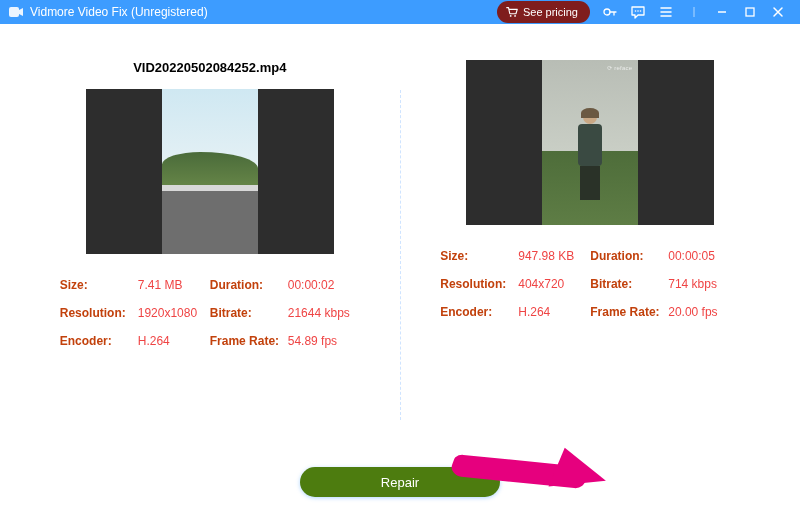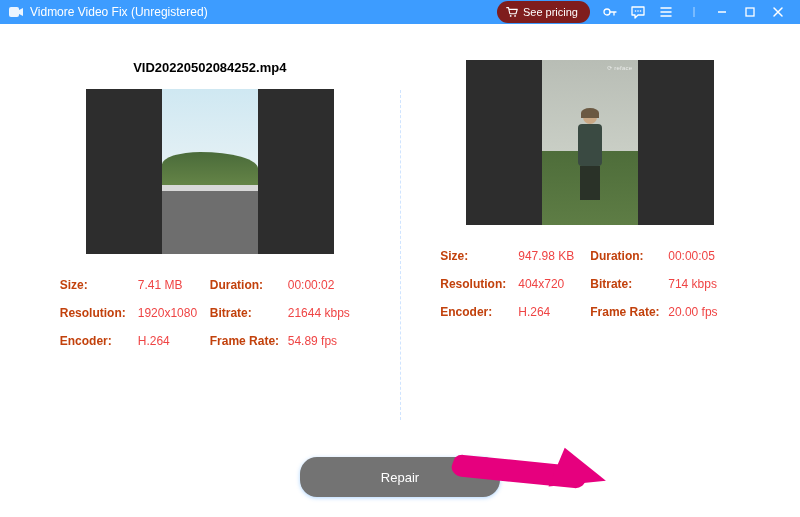--- a/index.html
+++ b/index.html
@@ -110,22 +110,22 @@
   }
   .meta-row { display:flex; margin-bottom: 14px; }
   .meta-cell { display:flex; flex: 1 1 50%; }
   .meta-label { width: 78px; color:#c2410c; font-weight:600; }
   .meta-value { color:#ef4444; }
 
   .repair-btn {
     position: absolute;
     left: 50%; transform: translateX(-50%);
     bottom: 20px;
-    width: 200px; height: 40px;
-    background: #737373;
+    width: 200px; height: 30px;
+    background: #4d7c0f;
     color:#fff;
     border-radius: 17px;
     display:flex; align-items:center; justify-content:center;
     font-size: 13px;
     cursor:pointer;
     box-shadow: 0 1px 4px rgba(61,156,255,.4);
   }
 
   .arrow {
     position: absolute;

